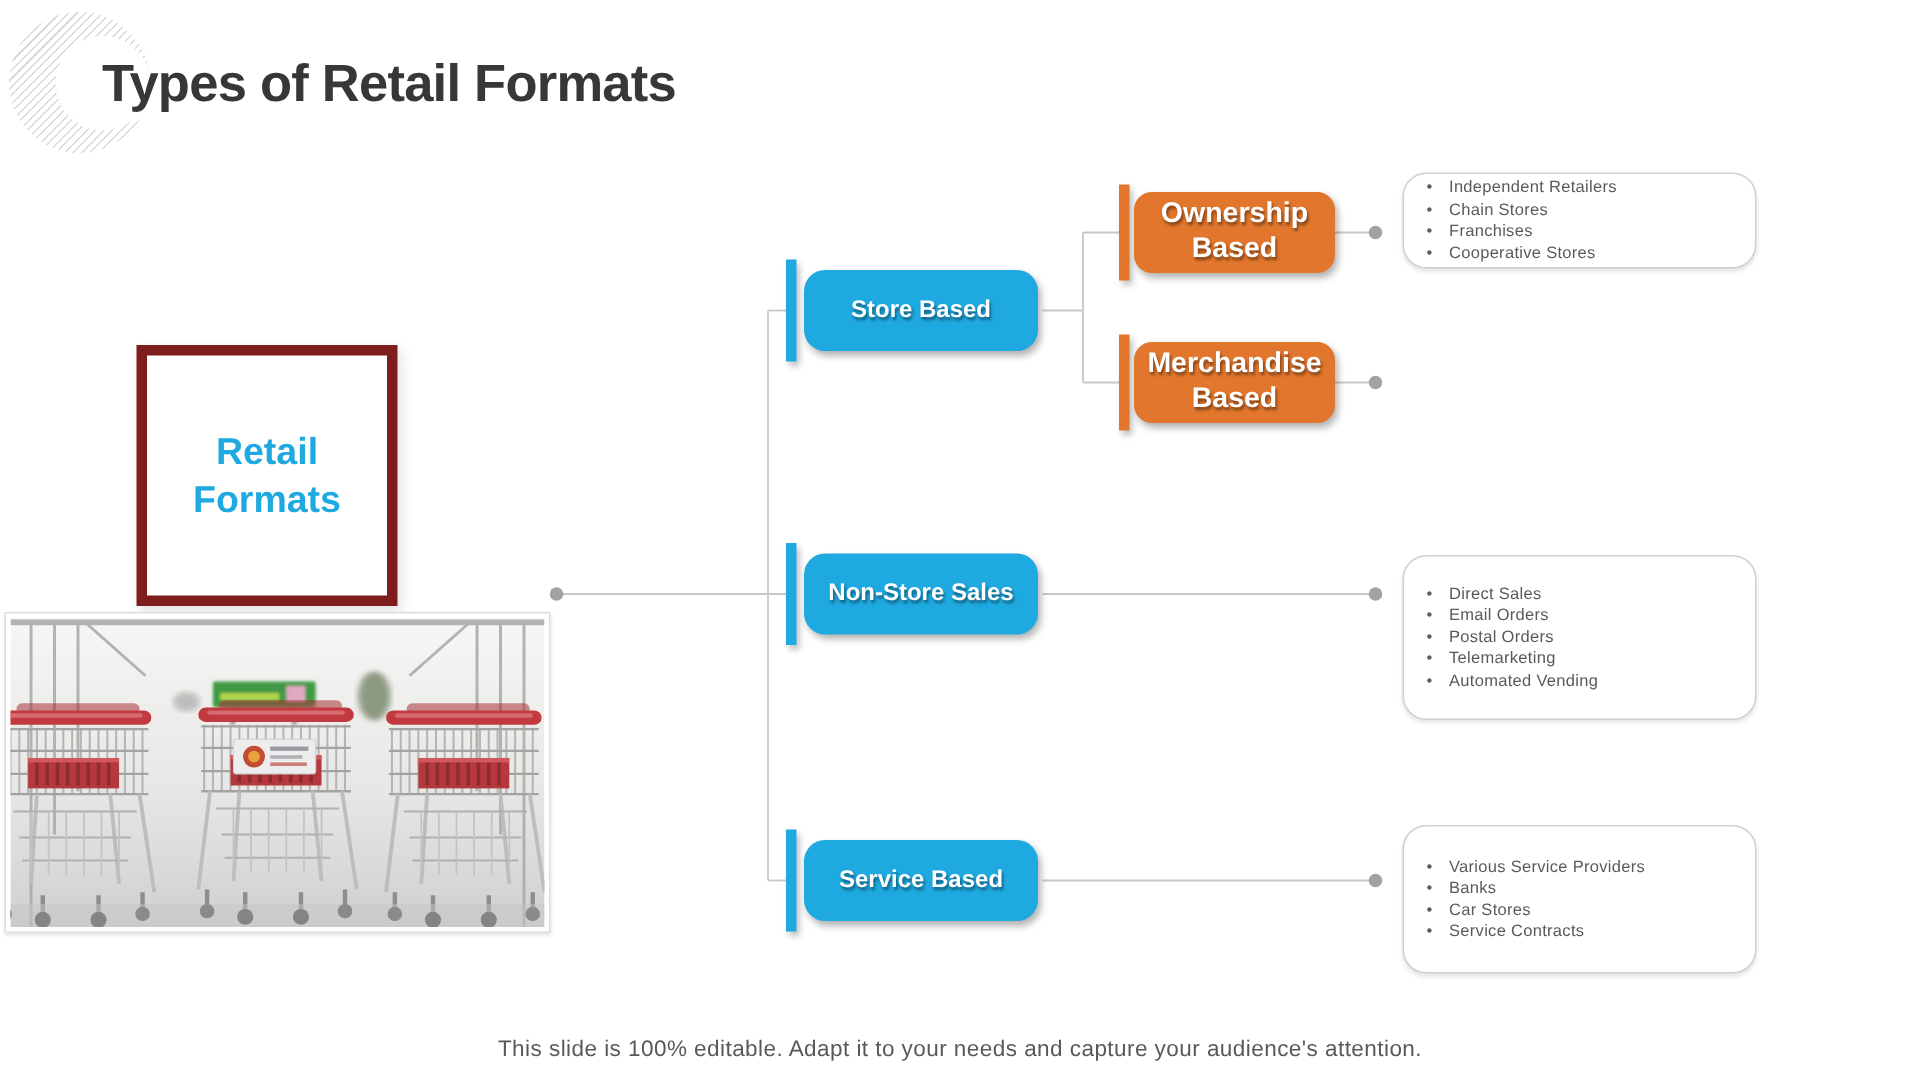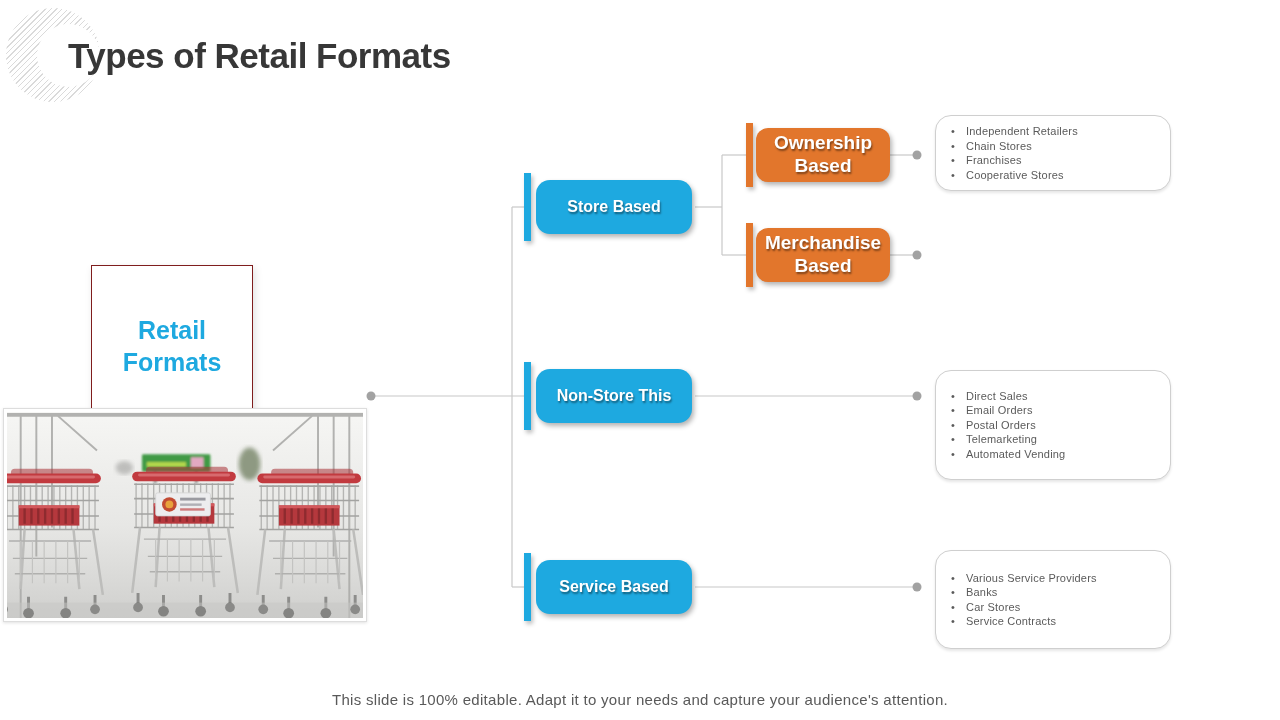--- a/index.html
+++ b/index.html
@@ -19,22 +19,22 @@
     position:absolute;left:68px;top:36px;margin:0;
     font-size:35px;font-weight:bold;color:#373737;letter-spacing:-0.5px;
   }
   
   .connectors{position:absolute;left:0;top:0;width:1280px;height:720px;}
   .connectors path{stroke:#c8c8c8;stroke-width:1.2;fill:none;}
   .connectors circle{fill:#a2a2a2;}
   
   .root-box{
     position:absolute;left:91px;top:230px;width:160px;height:160px;background:#fff;
-    border:1px solid #7f1d1d;box-shadow:2px 3px 8px rgba(0,0,0,0.12);
-    display:flex;align-items:center;justify-content:center;text-align:center;margin-top:35px;
+    border:7px solid #7f1d1d;box-shadow:2px 3px 8px rgba(0,0,0,0.12);
+    display:flex;align-items:center;justify-content:center;text-align:center;
   }
   .root-box span{color:#1ea9e0;font-size:25px;font-weight:bold;line-height:1.3;}
   
   .node{
     position:absolute;display:flex;align-items:center;justify-content:center;text-align:center;
     color:#fff;font-weight:bold;box-shadow:2px 3px 5px rgba(0,0,0,0.3);
   }
   .node span{text-shadow:1px 2px 2px rgba(0,0,0,0.45);}
   .node.blue{background:#1ea9e0;width:156px;height:54px;font-size:16px;border-radius:14px;left:536px;}
   .node.orange{background:#e2762c;width:134px;height:54px;font-size:19px;line-height:1.2;border-radius:12px;left:756px;}
@@ -45,21 +45,21 @@
   #n2{top:369px;} #a2{top:362px;}
   #n3{top:560px;} #a3{top:553px;}
   #o1{top:128px;} #oa1{top:123px;}
   #o2{top:228px;} #oa2{top:223px;}
   
   .card{
     position:absolute;left:935px;width:236px;background:#fff;border:1px solid #cfcfcf;
     border-radius:16px;box-shadow:0 2px 3px rgba(0,0,0,0.10);
     display:flex;align-items:center;box-sizing:border-box;padding:4px 8px 4px 14px;
   }
-  #card1{top:115px;height:76px;} #card2{top:206px;height:122px;}
+  #card1{top:115px;height:64px;} #card2{top:206px;height:122px;}
   #card3{top:370px;height:110px;} #card4{top:550px;height:99px;}
   .card ul{margin:0;padding:0;list-style:none;font-size:11px;line-height:14.5px;color:#5a5a5a;letter-spacing:0.2px;}
   .card li{position:relative;padding-left:16px;white-space:nowrap;}
   .card li::before{content:"\2022";position:absolute;left:1px;color:#5a5a5a;}
   
   .photo{
     position:absolute;left:3px;top:408px;width:356px;height:206px;margin:0;background:#fff;
     padding:3px;border:1px solid #ddd;box-shadow:0 1px 3px rgba(0,0,0,0.12);
   }
   .photo svg{display:block;width:100%;height:100%;}
@@ -167,21 +167,21 @@
     </svg>
   </figure>
 
   <div class="accent blue" id="a1"></div>
   <div class="node blue" id="n1">
     <span>Store Based</span>
   </div>
 
   <div class="accent blue" id="a2"></div>
   <div class="node blue" id="n2">
-    <span>Non-Store This</span>
+    <span>Non-Store Sales</span>
   </div>
 
   <div class="accent blue" id="a3"></div>
   <div class="node blue" id="n3">
     <span>Service Based</span>
   </div>
 
   <div class="accent orange" id="oa1"></div>
   <div class="node orange" id="o1">
     <span>Ownership Based</span>

